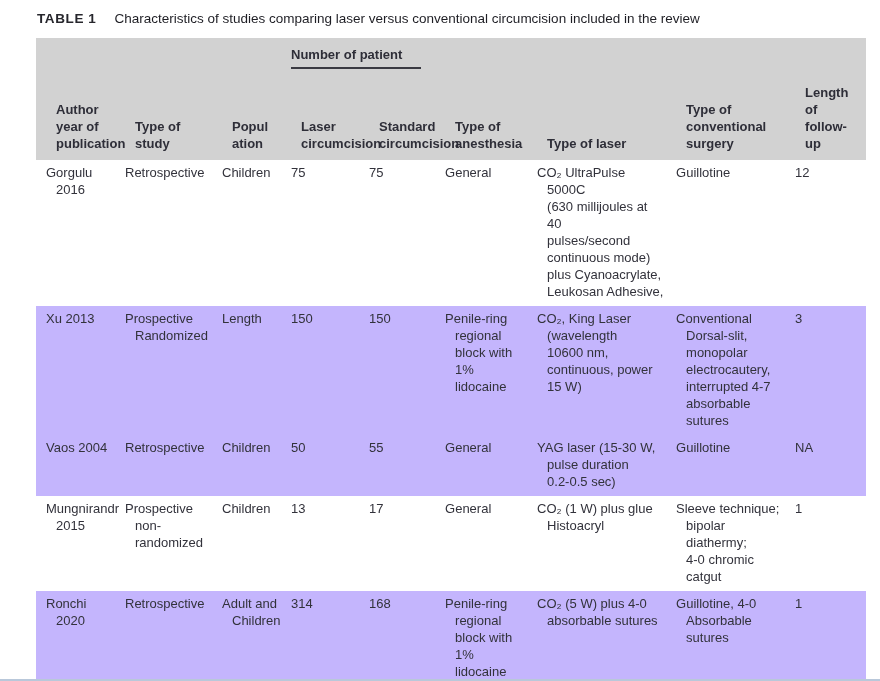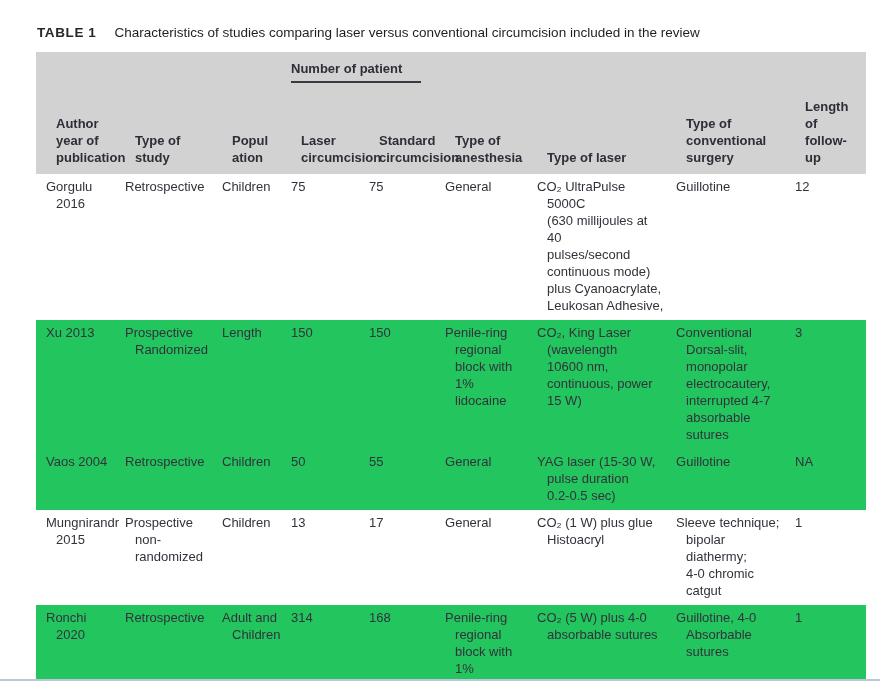--- a/index.html
+++ b/index.html
@@ -14,21 +14,21 @@
     overflow: hidden;
     font-family: "Liberation Sans", sans-serif;
     color: #32323b;
   }
   .page {
     padding: 8px 14px 0 36px;
   }
   .title-row {
     font-size: 13.5px;
     line-height: 18px;
-    margin: 16px 0 10px 1px;
+    margin: 2px 0 10px 1px;
     color: #1e1e24;
   }
   .title-label {
     font-weight: bold;
     letter-spacing: 0.6px;
     margin-right: 18px;
     color: #26262c;
   }
   table.study-table {
     border-collapse: collapse;
@@ -60,21 +60,21 @@
     padding: 3px 4px 8px 20px;
     white-space: pre-line;
   }
   tbody td {
     vertical-align: top;
     padding: 4px 2px 6px 20px;
     text-indent: -10px;
     white-space: pre-line;
   }
   tbody tr.alt {
-    background: #22c55e;
+    background: #c4b5fd;
   }
   .bottom-rule {
     position: absolute;
     left: 0;
     bottom: 0;
     width: 880px;
     height: 2px;
     background: #b9c8da;
   }
 </style>

